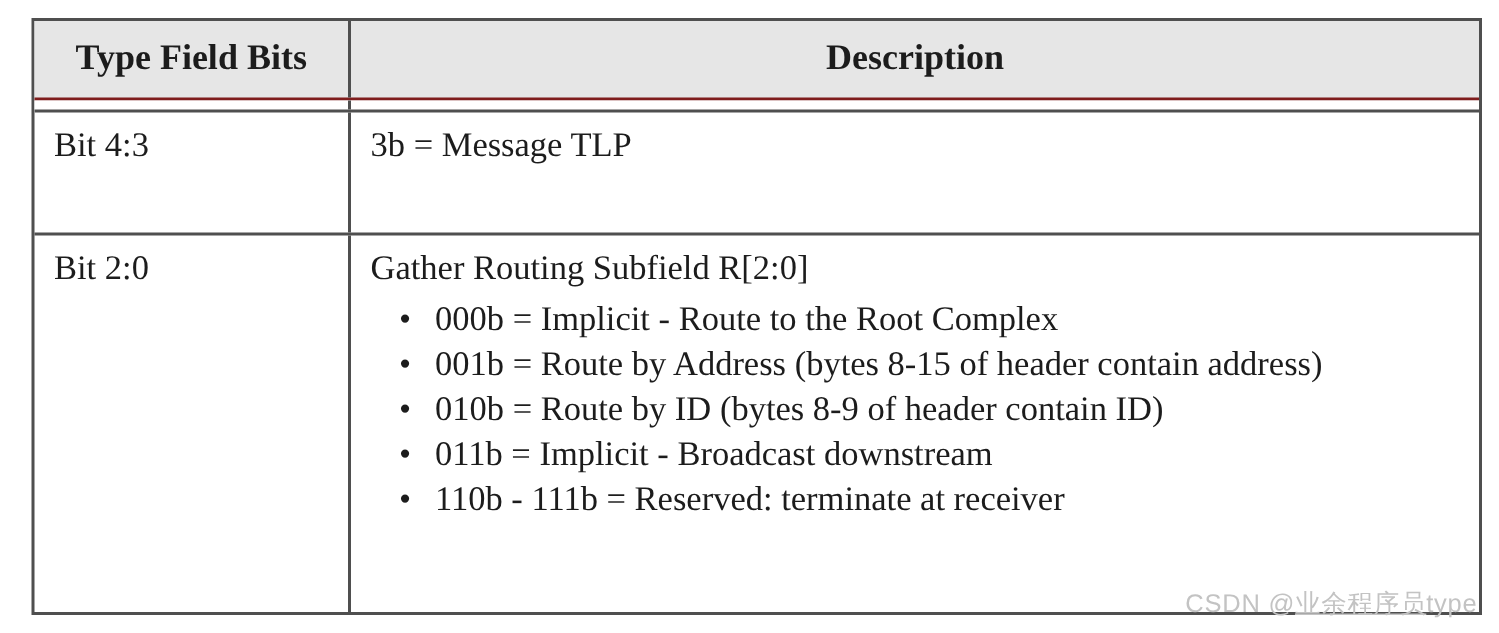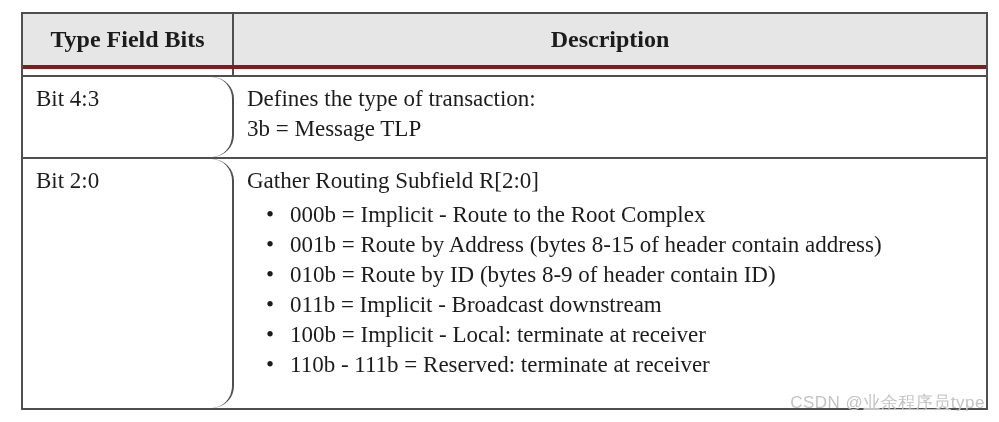--- a/index.html
+++ b/index.html
@@ -40,40 +40,39 @@
     flex: none;
     border-right: 2px solid #4f4f4f;
   }
   .c2 {
     flex: 1;
     min-width: 0;
   }
   .header-row {
     height: 51px;
     background: #e6e6e6;
-    border-bottom: 4px solid #7f1d1d;
+    border-bottom: 2px solid #7f1d1d;
   }
   .header-row .cell {
     display: flex;
     align-items: center;
     justify-content: center;
     font-weight: bold;
     font-size: 24px;
   }
   .spacer-row {
     height: 6px;
     border-bottom: 2px solid #4f4f4f;
     background: #ffffff;
   }
   .body-row .cell {
     padding: 7px 8px 0 13px;
     font-size: 23px;
     line-height: 30px;
     vertical-align: top;
-    border-radius: 22px;
   }
   .row1 {
     height: 80px;
     border-bottom: 2px solid #4f4f4f;
   }
   .row2 {
     flex: 1;
   }
   .bullet-list {
     list-style: none;
@@ -116,35 +115,33 @@
     </div>
 
     <div class="row spacer-row">
       <div class="cell c1"></div>
       <div class="cell c2"></div>
     </div>
 
     <div class="row body-row row1">
       <div class="cell c1">Bit 4:3</div>
       <div class="cell c2">
-        <div>Defines the type of transaction:</div>
         <div>3b = Message TLP</div>
       </div>
     </div>
 
     <div class="row body-row row2">
       <div class="cell c1">Bit 2:0</div>
       <div class="cell c2">
         <div>Gather Routing Subfield R[2:0]</div>
         <ul class="bullet-list">
           <li>000b = Implicit - Route to the Root Complex</li>
           <li>001b = Route by Address (bytes 8-15 of header contain address)</li>
           <li>010b = Route by ID (bytes 8-9 of header contain ID)</li>
           <li>011b = Implicit - Broadcast downstream</li>
-          <li>100b = Implicit - Local: terminate at receiver</li>
           <li>110b - 111b = Reserved: terminate at receiver</li>
         </ul>
       </div>
     </div>
 
   </div>
 
   <div class="watermark">
     <span>CSDN @</span><span class="u">业余程序员</span><span>type</span>
   </div>

